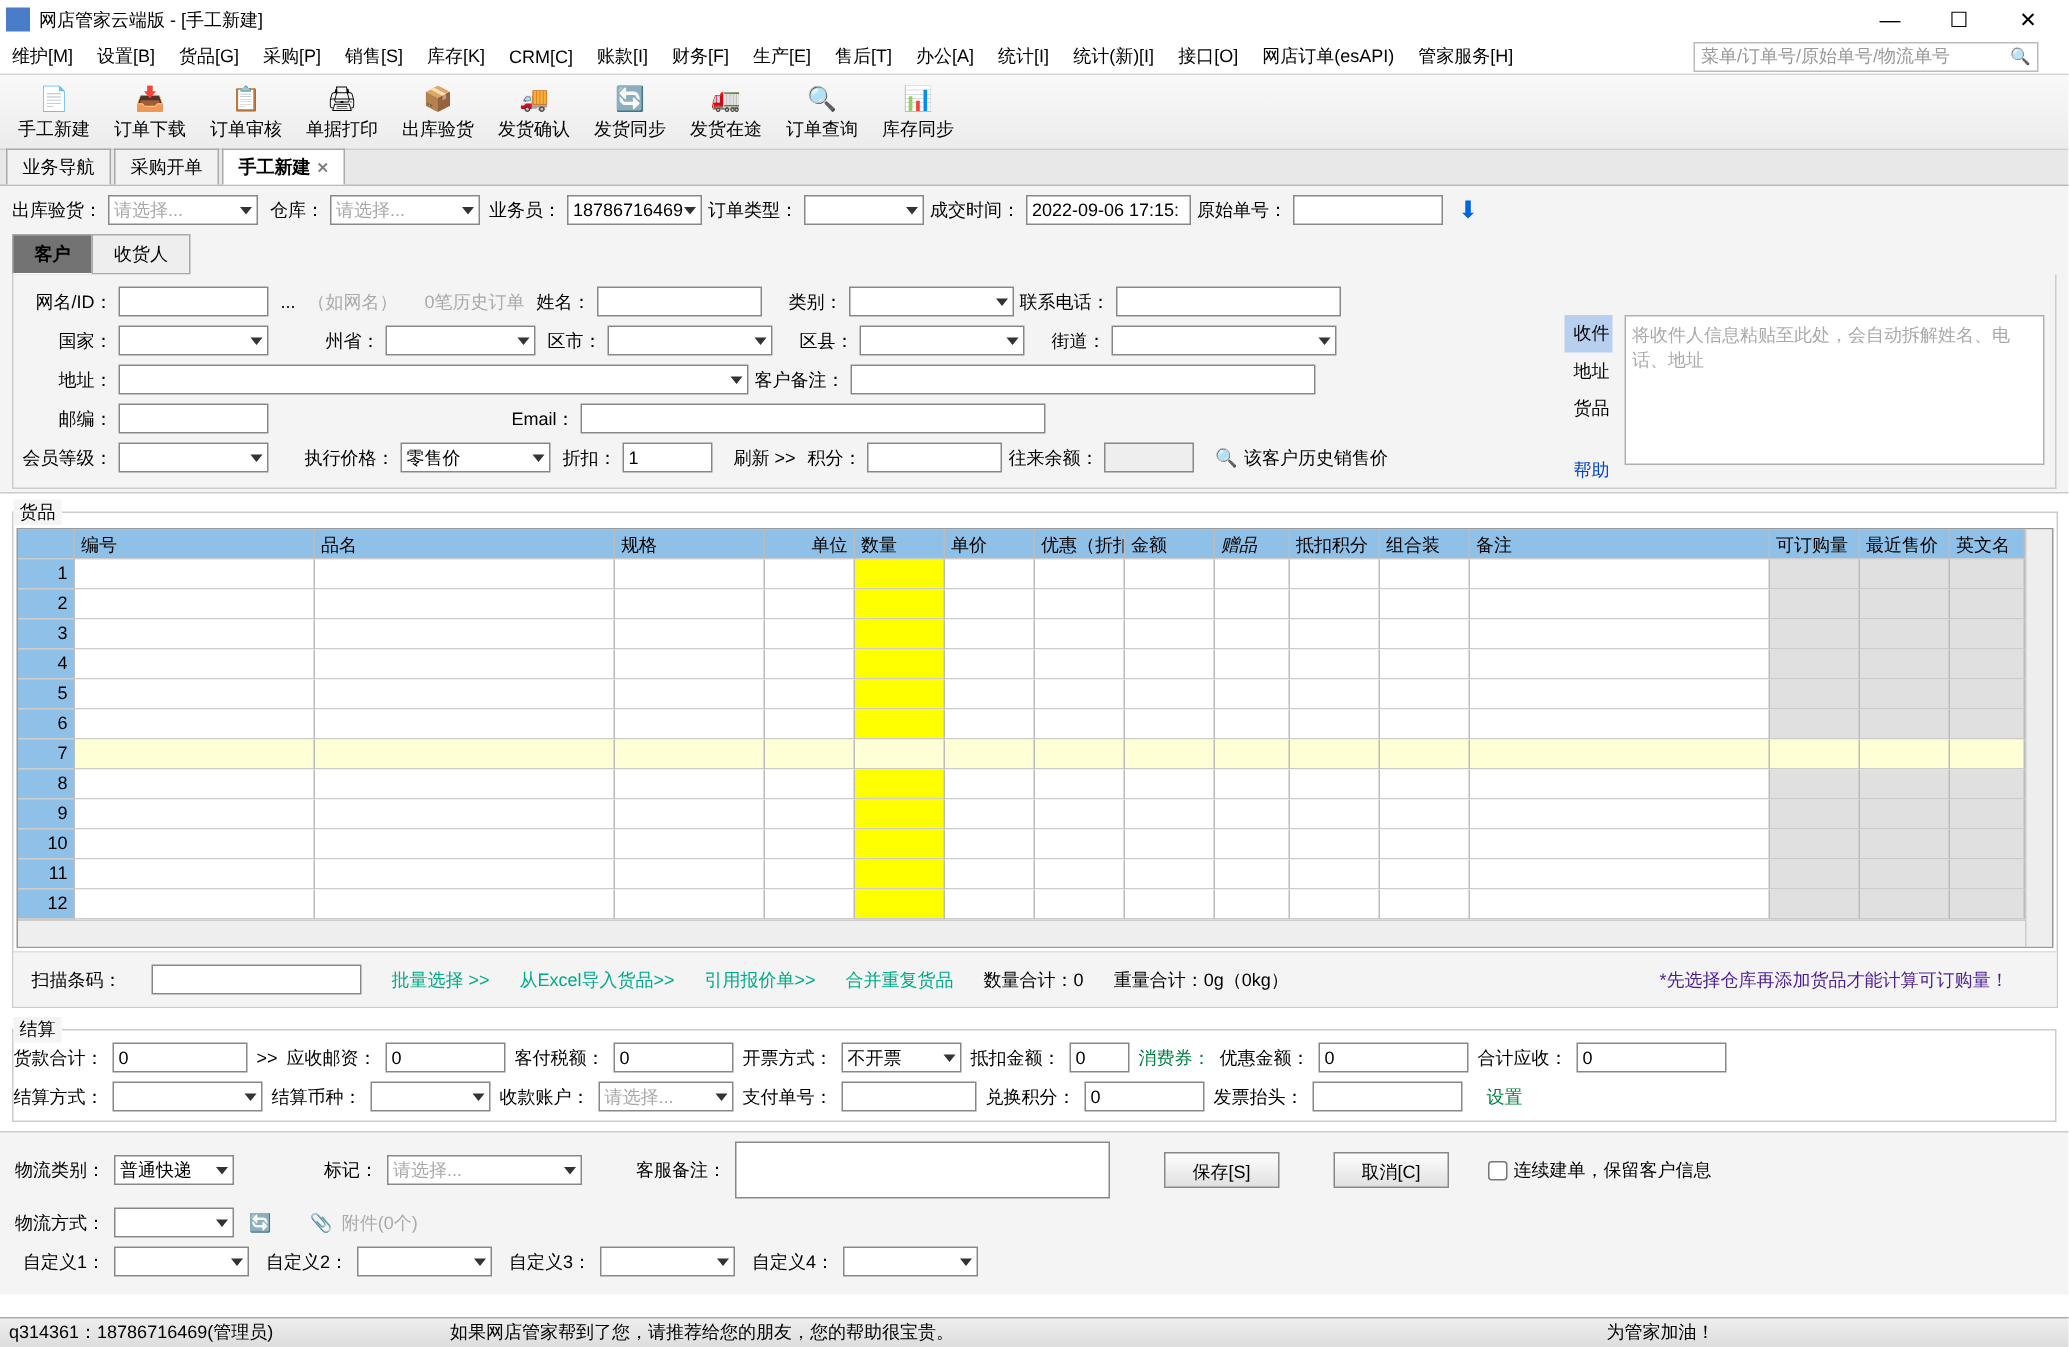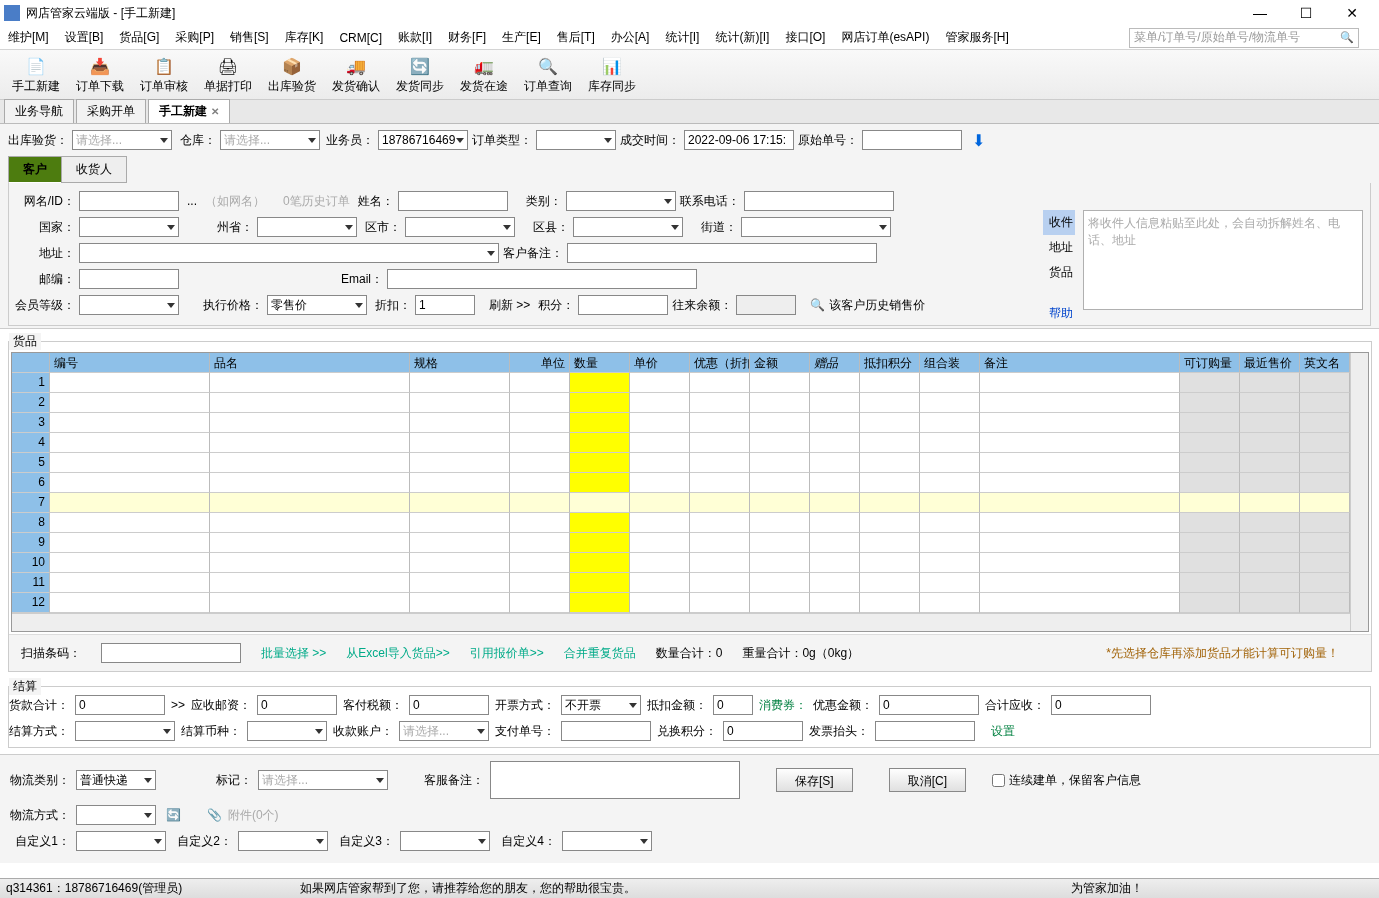--- a/index.html
+++ b/index.html
@@ -21,41 +21,41 @@
 .tab.active { background: #fff; font-weight: bold; }
 .tab .x { color: #808080; font-size: 10px; }
 .form-area { background: #f4f4f4; padding: 6px 8px 2px; border-bottom: 1px solid #ccc; }
 .frow { display: flex; align-items: center; margin-bottom: 6px; gap: 4px; }
 .lbl { text-align: right; min-width: 60px; }
 .inp { border: 1px solid #888; height: 20px; background: #fff; padding: 0 3px; }
 .sel { border: 1px solid #888; height: 20px; background: #fff; display: flex; align-items: center; position: relative; padding-left: 3px; }
 .sel::after { content: ""; position: absolute; right: 3px; top: 7px; border-left: 4px solid transparent; border-right: 4px solid transparent; border-top: 5px solid #333; }
 .subtabs { display: flex; margin-top: 4px; }
 .subtabs .st { padding: 4px 14px; border: 1px solid #aaa; background: #eee; margin-right: -1px; }
-.subtabs .st.active { background: #4d7c0f; border-bottom-color: #fff; font-weight: bold; }
+.subtabs .st.active { background: #737373; border-bottom-color: #fff; font-weight: bold; }
 .side-tabs { position: absolute; right: 304px; top: 210px; width: 32px; display: flex; flex-direction: column; }
 .side-tabs div { padding: 4px 2px; text-align: right; border: 0; }
 .side-tabs .active { background: #b8d0f0; }
 .paste-box { position: absolute; right: 16px; top: 210px; width: 280px; height: 100px; border: 1px solid #b0b0b0; background: #fff; color: #aaa; padding: 4px; }
 .fs-label { background: #f4f4f4; padding: 0 4px; font-size: 12px; }
 .grid-wrap { border: 1px solid #999; margin: 2px 8px; }
 .grid-header { display: flex; background: #8ec0e8; height: 20px; }
 .grid-header div, .grid-row div { border-right: 1px solid #bbb; border-bottom: 1px solid #ccc; height: 20px; padding: 2px 4px; overflow: hidden; white-space: nowrap; }
 .gh-rownum { width: 38px; background: #8ec0e8; }
 .grid-body .grid-row { display: flex; height: 20px; }
 .grid-body .rn { width: 38px; background: #8ec0e8; text-align: right; padding-right: 4px; }
 .cell { background: #fff; }
 .cell.yellow { background: #ffff00; }
 .cell.gray { background: #e0e0e0; }
 .row-sel .cell { background: #ffffd6; }
 .row-sel .cell.yellow { background: #ffffd6; }
 .grid-scroll-v { width: 18px; background: #eee; border-left: 1px solid #ccc; }
 .bottom-bar { display: flex; align-items: center; padding: 8px 12px; gap: 20px; background: #f4f4f4; border-top: 1px solid #ddd; }
 .link-green { color: #0a8; }
-.warn-red { color: #a16207; margin-left: auto; padding-right: 20px; }
+.warn-red { color: #4c1d95; margin-left: auto; padding-right: 20px; }
 .settle-row { display: flex; align-items: center; margin-bottom: 6px; gap: 6px; }
 .lower { background: #f4f4f4; padding: 6px 10px; border-top: 1px solid #ccc; }
 .btn { border: 1px solid #888; background: linear-gradient(#fefefe,#e0e0e0); padding: 4px 18px; height: 24px; }
 .status-bar { position: absolute; bottom: 0; left: 0; right: 0; height: 20px; background: linear-gradient(#eee,#ddd); border-top: 1px solid #aaa; display: flex; align-items: center; padding: 0 6px; gap: 20px; }
 .status-bar .center-msg { position: absolute; left: 300px; }
 .status-bar .right-msg { margin-left: auto; margin-right: 230px; }
 .blue-arrow { color: #0066dd; font-size: 16px; margin-left: 6px; }
 .ellipsis-btn { padding: 0 4px; }
 .ghost-text { color: #aaa; }
 fieldset { border: 1px solid #ccc; }

